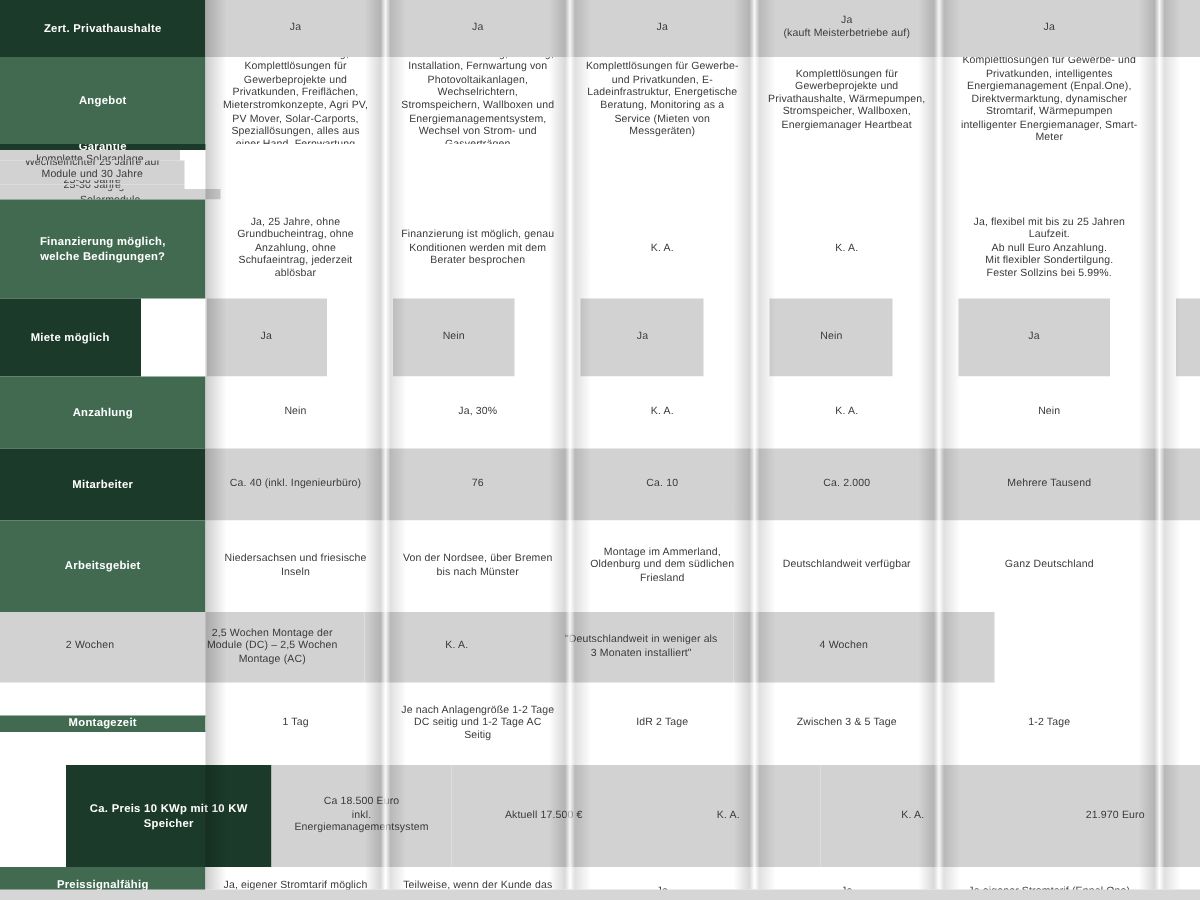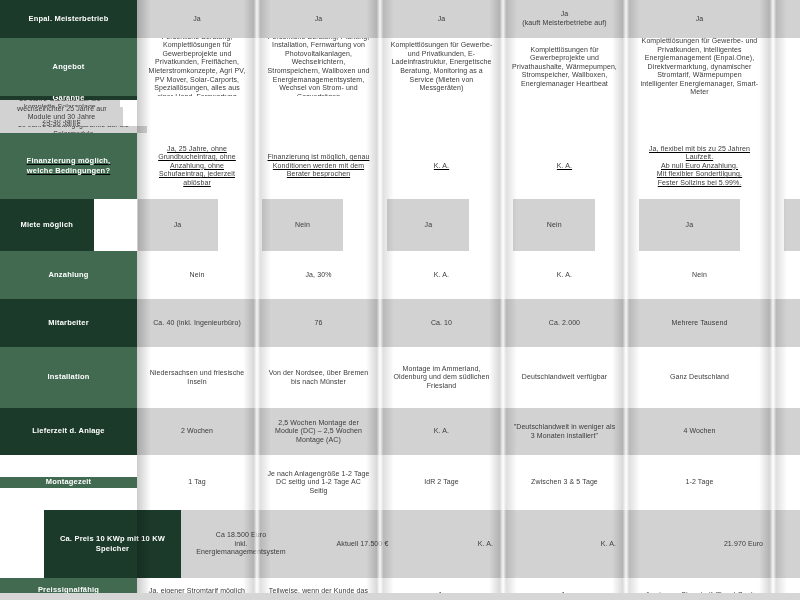--- a/index.html
+++ b/index.html
@@ -33,21 +33,21 @@
        background:linear-gradient(90deg, rgba(0,0,0,0.20), rgba(0,0,0,0));}
   .bottom-strip{position:absolute;left:0;right:0;bottom:0;height:7px;background:var(--edge);}
 </style>
 </head>
 <body style="--dark-green: #1b3a2a; --light-green: #416a51; --cell-gray: #d2d2d2; --cell-white: #ffffff; --head-text: #ffffff; --cell-text: #3a3a3a; --edge: #d6d6d6;">
 
 <div class="stage">
   <div class="table">
       <div class="row odd" style="height: 38px;">
     <div class="cell head">
-      <span class="txt">Enpal. Meisterbetrieb</span>
+      <span class="txt">Zert. Privathaushalte</span>
     </div>
   <div class="cell data c1"><span class="txt">Ja</span></div>
         <div class="cell data c2"><span class="txt">Ja</span></div>
         <div class="cell data c3"><span class="txt">Ja</span></div>
         <div class="cell data c4"><span class="txt">Ja
 (kauft Meisterbetriebe auf)</span></div>
         <div class="cell data c5"><span class="txt">Ja</span></div>
         <div class="cell data c6"></div>
       </div>
       <div class="row even" style="height: 58px;">
@@ -65,21 +65,21 @@
     <div class="cell head">
       <span class="txt">Garantie</span>
     </div>
   <div class="cell data c1"><span class="txt">30 Jahre Garantie auf die komplette Solaranlage</span></div>
         <div class="cell data c2"><span class="txt">10 Jahre auf Speicher und Wechselrichter 25 Jahre auf Module und 30 Jahre Leistungsgarantie auf Module</span></div>
         <div class="cell data c3"><span class="txt">25-30 Jahre</span></div>
         <div class="cell data c4"><span class="txt">25-30 Jahre</span></div>
         <div class="cell data c5"><span class="txt">30 Jahre Leistungsgarantie auf die Solarmodule</span></div>
         <div class="cell data c6"></div>
       </div>
-      <div class="row even" style="height: 66px; text-decoration: underline;">
+      <div class="row even" style="height: 66px;">
     <div class="cell head">
       <span class="txt">Finanzierung möglich, welche Bedingungen?</span>
     </div>
   <div class="cell data c1"><span class="txt">Ja, 25 Jahre, ohne Grundbucheintrag, ohne Anzahlung, ohne Schufaeintrag, jederzeit ablösbar</span></div>
         <div class="cell data c2"><span class="txt">Finanzierung ist möglich, genau Konditionen werden mit dem Berater besprochen</span></div>
         <div class="cell data c3"><span class="txt">K. A.</span></div>
         <div class="cell data c4"><span class="txt">K. A.</span></div>
         <div class="cell data c5"><span class="txt">Ja, flexibel mit bis zu 25 Jahren Laufzeit.
 Ab null Euro Anzahlung.
 Mit flexibler Sondertilgung.
@@ -114,33 +114,30 @@
     </div>
   <div class="cell data c1"><span class="txt">Ca. 40 (inkl. Ingenieurbüro)</span></div>
         <div class="cell data c2"><span class="txt">76</span></div>
         <div class="cell data c3"><span class="txt">Ca. 10</span></div>
         <div class="cell data c4"><span class="txt">Ca. 2.000</span></div>
         <div class="cell data c5"><span class="txt">Mehrere Tausend</span></div>
         <div class="cell data c6"></div>
       </div>
       <div class="row even" style="height: 61px;">
     <div class="cell head">
-      <span class="txt">Installation</span>
+      <span class="txt">Arbeitsgebiet</span>
     </div>
   <div class="cell data c1"><span class="txt">Niedersachsen und friesische Inseln</span></div>
         <div class="cell data c2"><span class="txt">Von der Nordsee, über Bremen bis nach Münster</span></div>
         <div class="cell data c3"><span class="txt">Montage im Ammerland, Oldenburg und dem südlichen Friesland</span></div>
         <div class="cell data c4"><span class="txt">Deutschlandweit verfügbar</span></div>
         <div class="cell data c5"><span class="txt">Ganz Deutschland</span></div>
         <div class="cell data c6"></div>
       </div>
       <div class="row odd" style="height: 47px;">
-    <div class="cell head">
-      <span class="txt">Lieferzeit d. Anlage</span>
-    </div>
   <div class="cell data c1"><span class="txt">2 Wochen</span></div>
         <div class="cell data c2"><span class="txt">2,5 Wochen Montage der Module (DC) – 2,5 Wochen Montage (AC)</span></div>
         <div class="cell data c3"><span class="txt">K. A.</span></div>
         <div class="cell data c4"><span class="txt">"Deutschlandweit in weniger als 3 Monaten installiert"</span></div>
         <div class="cell data c5"><span class="txt">4 Wochen</span></div>
         <div class="cell data c6"></div>
       </div>
       <div class="row even" style="height: 55px; align-items: center;">
     <div class="cell head">
       <span class="txt">Montagezeit</span>

